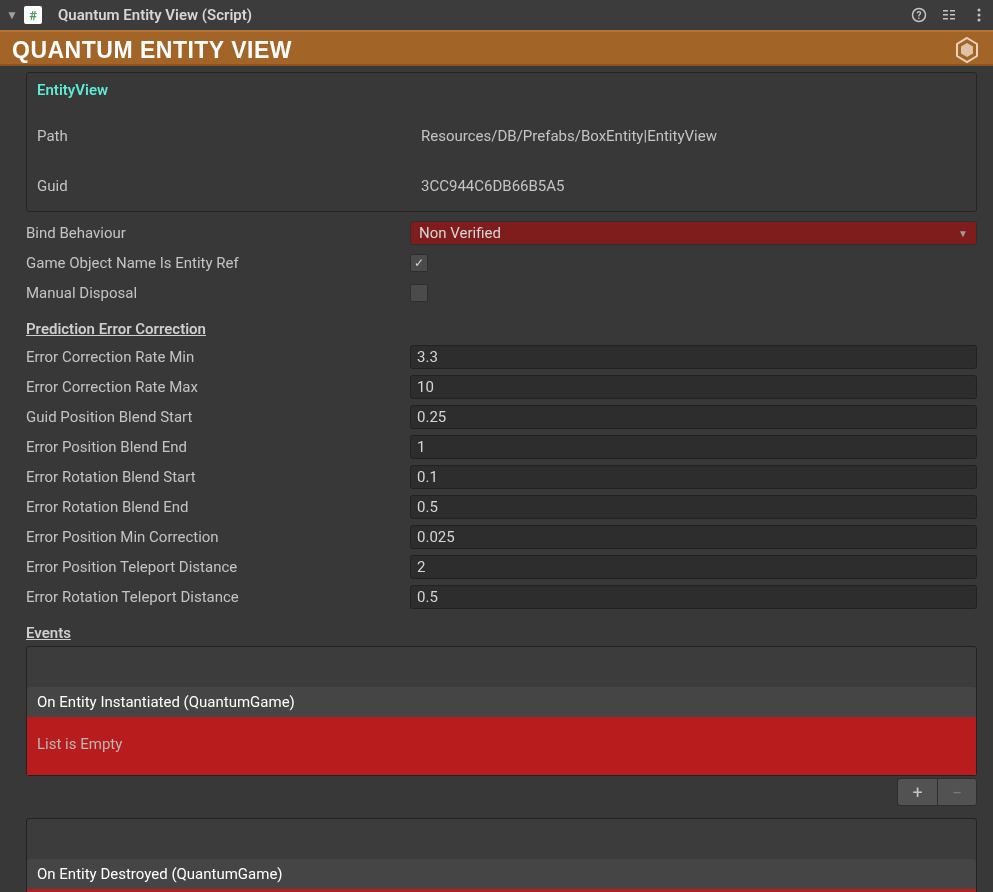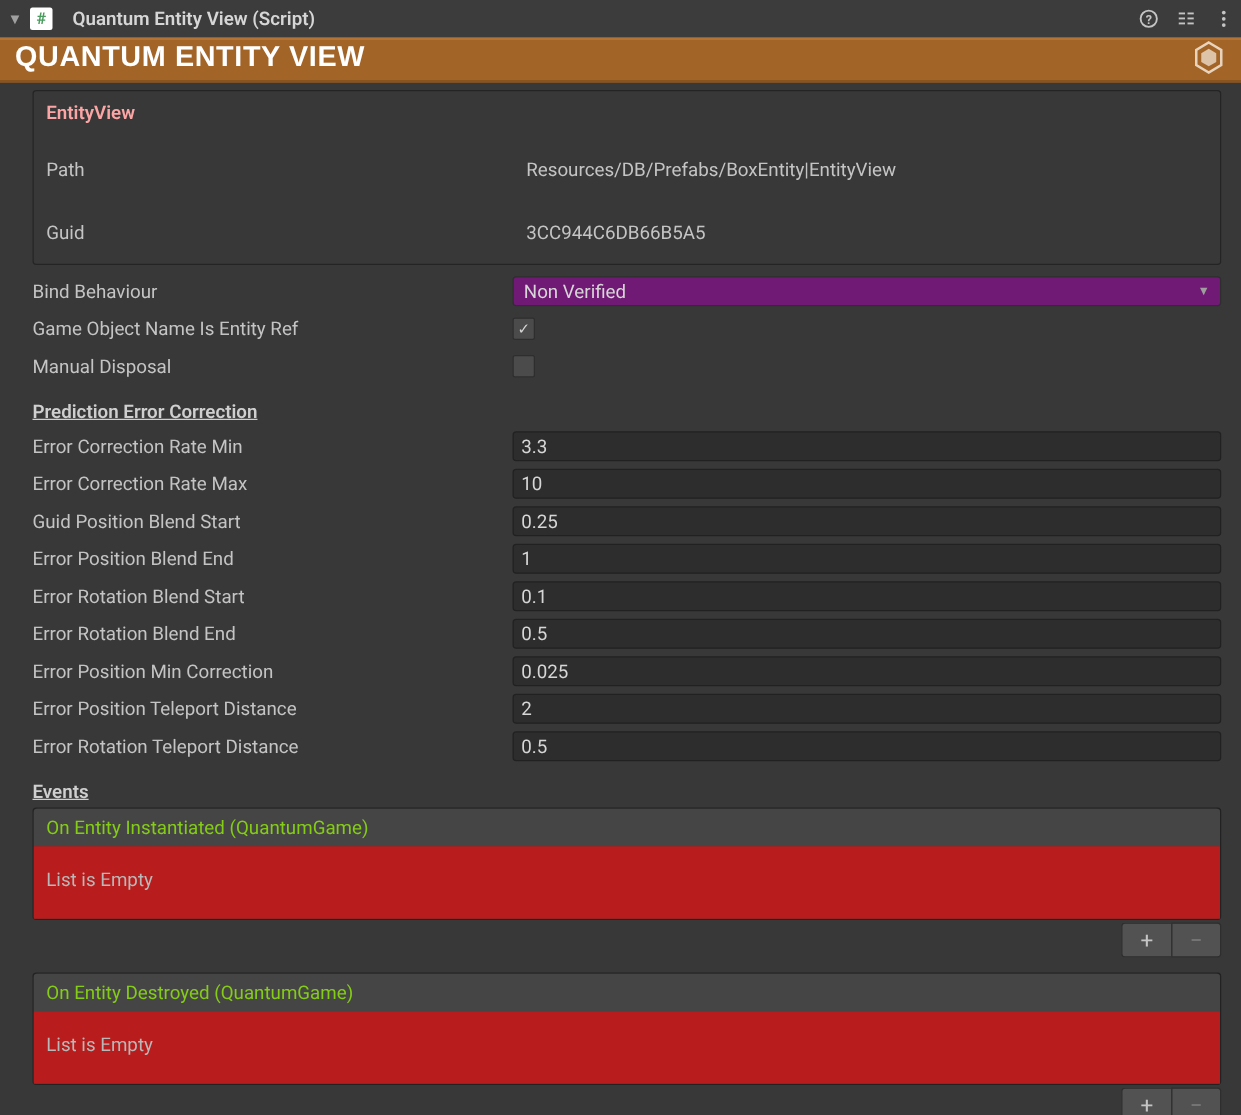--- a/index.html
+++ b/index.html
@@ -59,21 +59,21 @@
     height: 16px;
     cursor: pointer;
     display: flex;
     align-items: center;
     justify-content: center;
   }
   .banner {
     background: #a36428;
     height: 36px;
     display: flex;
-    align-items: flex-start;
+    align-items: flex-end;
     padding: 0 12px;
     justify-content: space-between;
     border-top: 2px solid #b37335;
     border-bottom: 2px solid #8a541f;
   }
   .banner-title {
     font-family: "Arial Narrow", Arial, sans-serif;
     font-stretch: condensed;
     font-size: 23px;
     font-weight: 600;
@@ -92,21 +92,21 @@
   }
   .info-box {
     border: 1px solid #242424;
     border-radius: 3px;
     padding: 8px 10px 10px 10px;
     margin-bottom: 6px;
     background: #383838;
   }
   .info-title {
     font-weight: 600;
-    color: #fca5a5;
+    color: #5eead4;
     margin-bottom: 22px;
   }
   .info-row {
     display: flex;
     align-items: center;
     height: 30px;
     margin-top: 20px;
   }
   .row {
     display: flex;
@@ -124,21 +124,21 @@
   }
   .section-header {
     font-weight: 600;
     color: #cfcfcf;
     margin-top: 12px;
     margin-bottom: 4px;
     text-decoration: underline;
   }
   .dropdown {
     flex: 1;
-    background: #701a75;
+    background: #7f1d1d;
     border: 1px solid #2e2e2e;
     border-radius: 3px;
     height: 24px;
     display: flex;
     align-items: center;
     padding: 0 8px;
     justify-content: space-between;
     color: #d6d6d6;
     cursor: pointer;
   }
@@ -172,23 +172,24 @@
   }
   .event-box {
     border: 1px solid #222;
     border-radius: 3px;
     background: #3c3c3c;
     margin-bottom: 2px;
   }
   .event-header {
     background: #454545;
     padding: 6px 10px;
-    color: #84cc16;
+    color: #ffffff;
     border-top-left-radius: 3px;
     border-top-right-radius: 3px;
+    margin-top: 40px;
   }
   .event-body {
     padding: 18px 10px 22px 10px;
     color: #b8b8b8;
     background: #b91c1c;
   }
   .event-buttons {
     display: flex;
     justify-content: flex-end;
     gap: 0;

